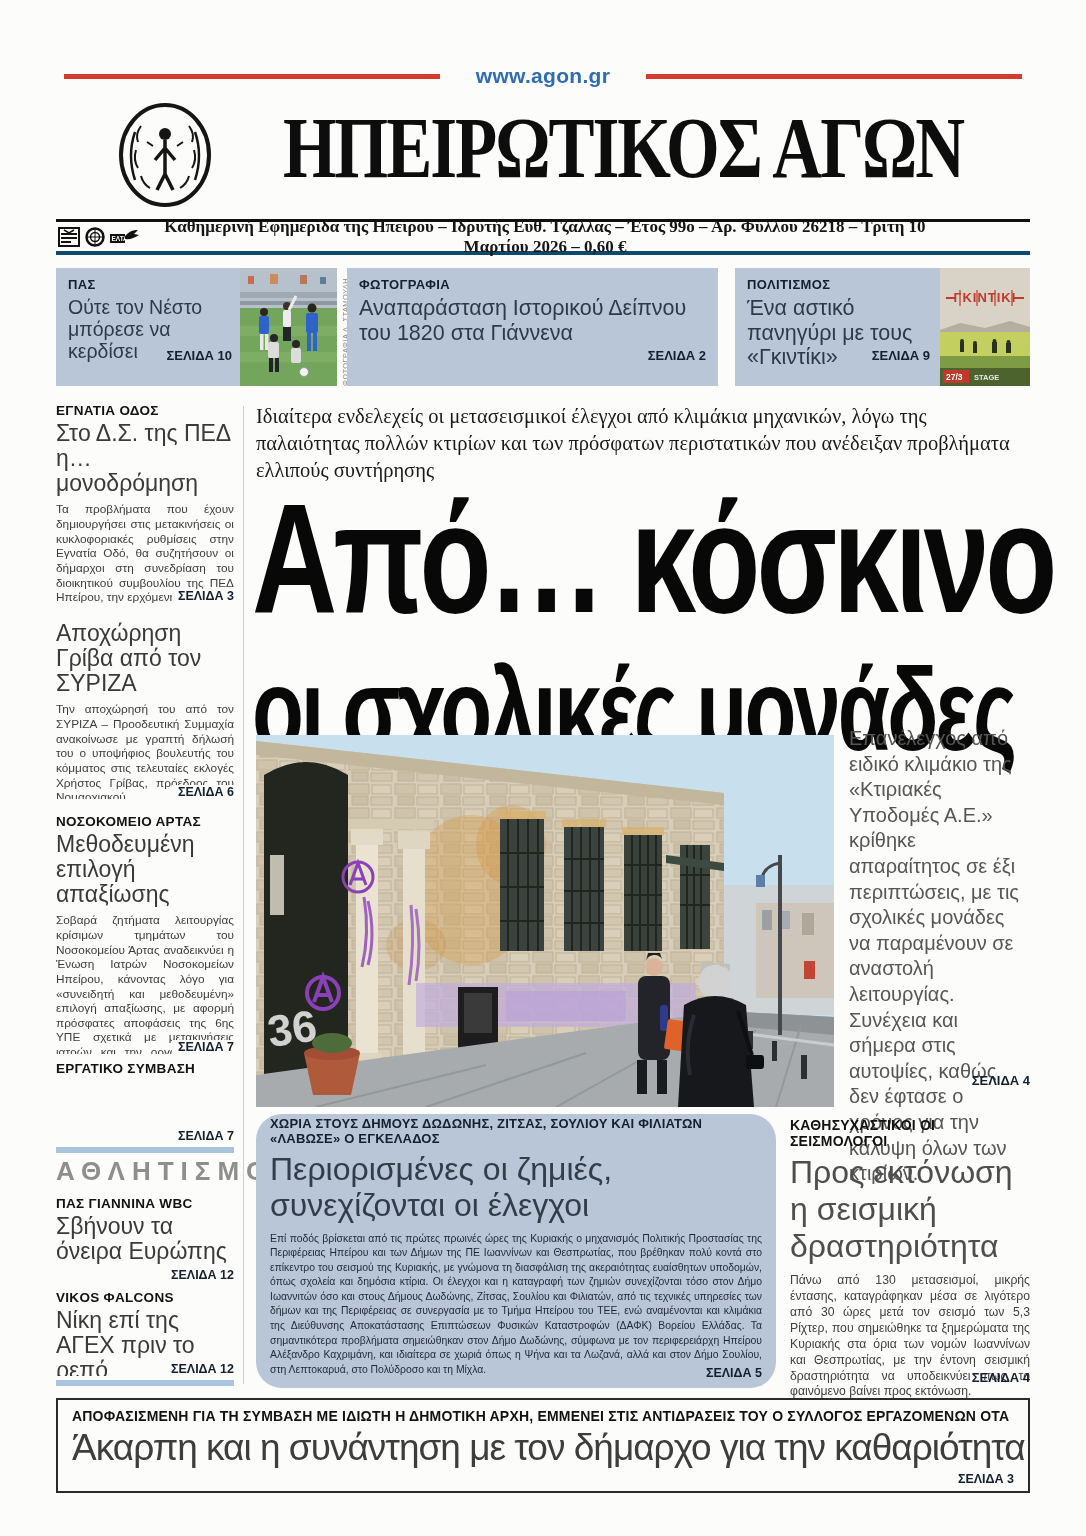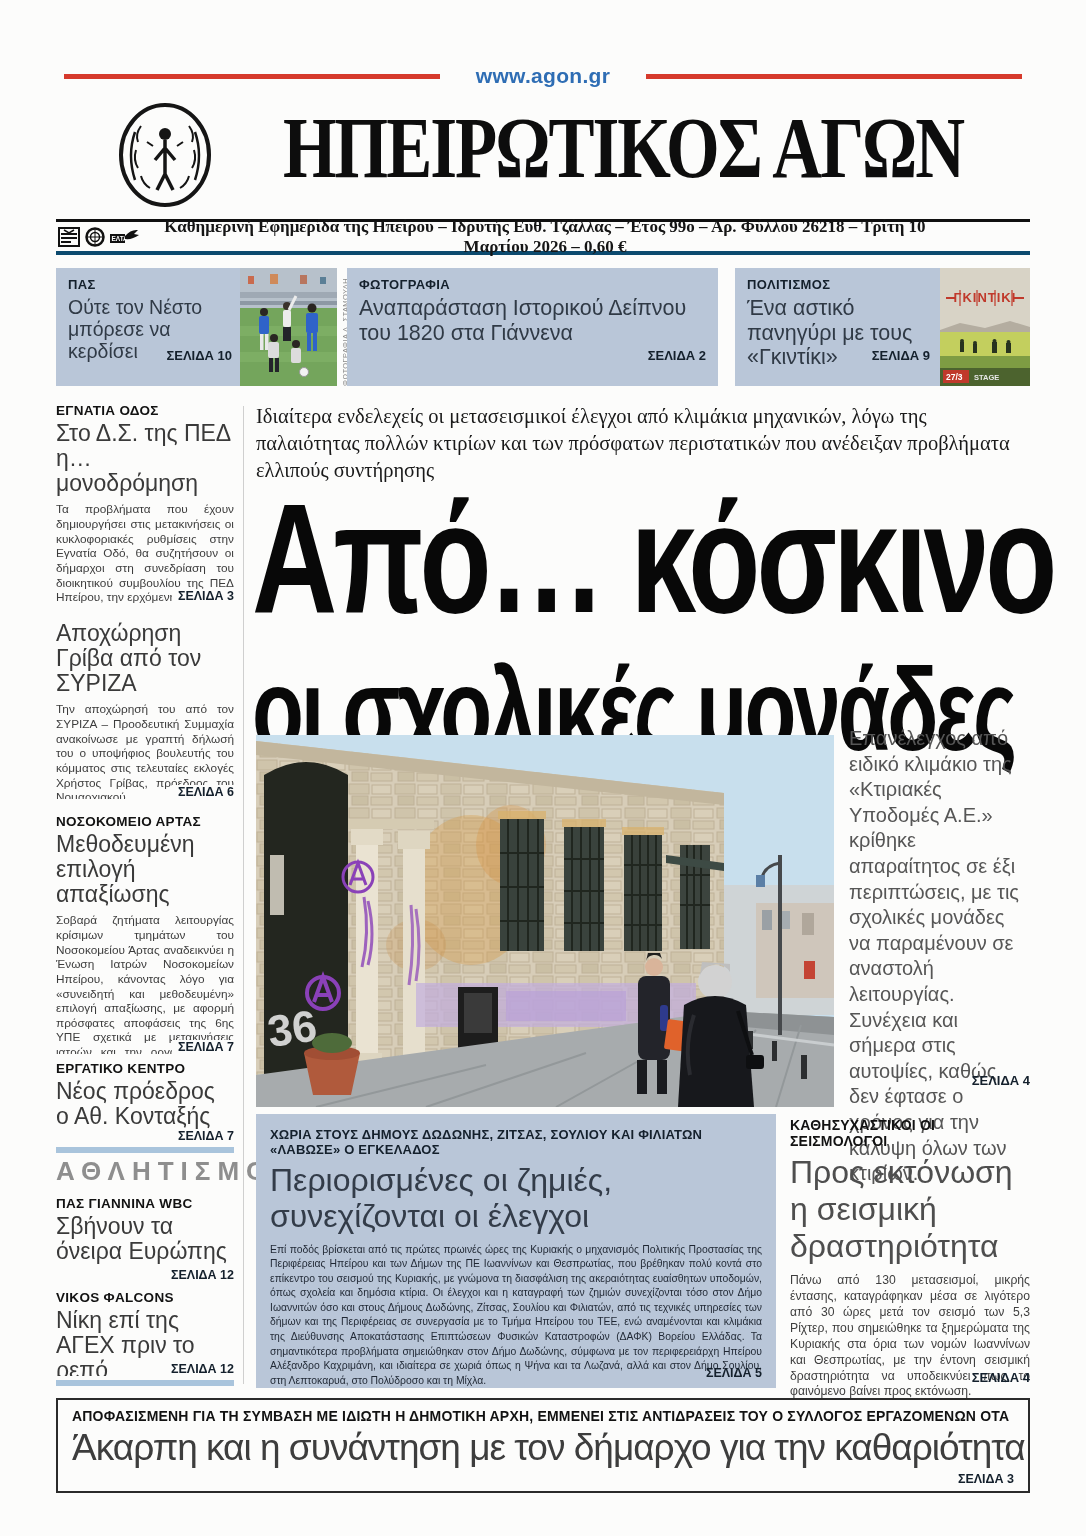--- a/index.html
+++ b/index.html
@@ -49,21 +49,21 @@
   .hl{white-space:nowrap;font-weight:700;color:#080808;transform-origin:top left;}
   .hl1{left:252px;top:468px;font-size:118px;letter-spacing:-4px;transform:scaleY(1.32);}
   .hl2{left:252px;top:642px;font-size:85px;letter-spacing:-3px;transform:scaleY(1.38);}
   .main-photo{left:256px;top:735px;width:578px;height:372px;}
   .side-col{left:849px;top:726px;width:181px;height:364px;}
   .side-text{font-size:20px;line-height:1.28;color:#565656;}
   .side-page{position:absolute;right:0;bottom:2px;font-size:13px;font-weight:700;color:#14202c;}
 
   
   .quake-box{left:256px;top:1114px;width:520px;height:274px;background:#b9c6d8;box-sizing:border-box;
-     padding:13px 14px;}
+     padding:2px 14px;border-radius:26px;}
   .q-kicker{font-size:13px;font-weight:700;color:#14202c;letter-spacing:.2px;}
   .q-title{font-size:32px;line-height:1.12;color:#333c49;margin-top:6px;}
   .q-body{font-size:10.4px;line-height:1.4;color:#1f2733;text-align:justify;margin-top:8px;}
   .q-page{position:absolute;right:14px;bottom:8px;font-size:12.5px;font-weight:700;color:#14202c;}
 
   
   .seismo{left:790px;top:1117px;width:240px;height:272px;}
   .se-kicker{font-size:14px;font-weight:700;color:#121212;letter-spacing:.2px;}
   .se-title{font-size:32px;line-height:1.15;color:#4e4e4e;margin-top:5px;}
   .se-body{font-size:12.2px;line-height:1.3;color:#3e3e3e;text-align:justify;margin-top:9px;}
@@ -223,22 +223,21 @@
   </div>
 
   <div class="s-item" style="top:814px;height:240px">
     <div class="s-kicker">ΝΟΣΟΚΟΜΕΙΟ ΑΡΤΑΣ</div>
     <div class="s-title">Μεθοδευμένη επιλογή απαξίωσης</div>
     <div class="s-body">Σοβαρά ζητήματα λειτουργίας κρίσιμων τμημάτων του Νοσοκομείου Άρτας αναδεικνύει η Ένωση Ιατρών Νοσοκομείων Ηπείρου, κάνοντας λόγο για «συνειδητή και μεθοδευμένη» επιλογή απαξίωσης, με αφορμή πρόσφατες αποφάσεις της 6ης ΥΠΕ σχετικά με μετακινήσεις ιατρών και την οργάνωση των εφημεριών.</div>
     <div class="s-page">ΣΕΛΙΔΑ 7</div>
   </div>
 
   <div class="s-item" style="top:1061px;height:82px">
-    <div class="s-kicker">ΕΡΓΑΤΙΚΟ ΚΕΝΤΡΟ</div>
-    <div class="s-title">Νέος πρόεδρος ο Αθ. Κονταξής</div>
+    <div class="s-kicker">ΕΡΓΑΤΙΚΟ ΣΥΜΒΑΣΗ</div>
     <div class="s-page">ΣΕΛΙΔΑ 7</div>
   </div>
 
   <div class="s-divider" style="top:1147px"></div>
   <div class="sports-header">ΑΘΛΗΤΙΣΜΟΣ</div>
 
   <div class="s-item" style="top:1196px;height:86px">
     <div class="s-kicker">ΠΑΣ ΓΙΑΝΝΙΝΑ WBC</div>
     <div class="s-title">Σβήνουν τα όνειρα Ευρώπης</div>
     <div class="s-page">ΣΕΛΙΔΑ 12</div>

